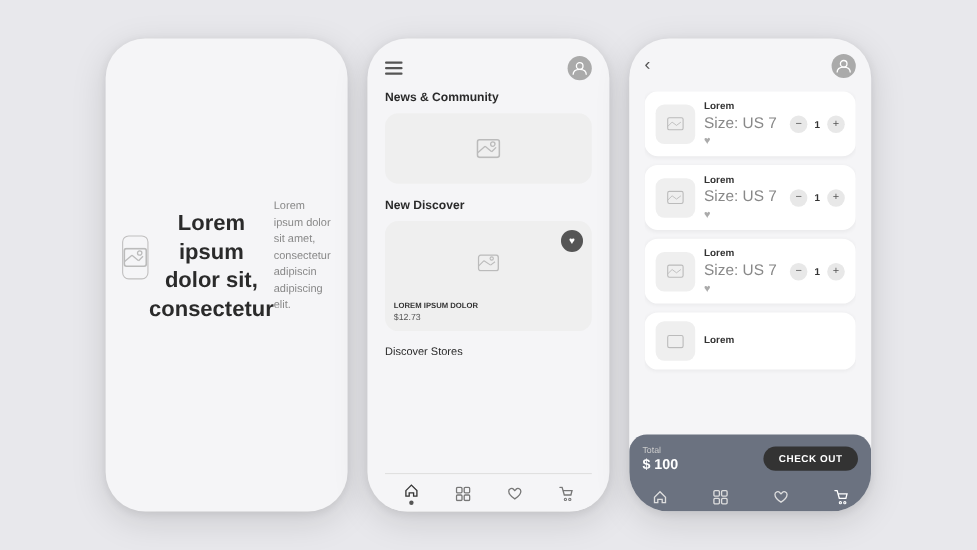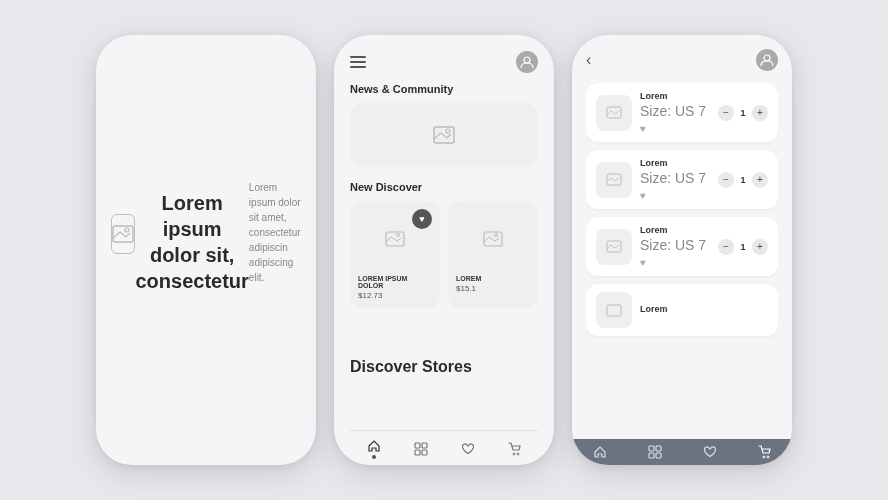--- a/index.html
+++ b/index.html
@@ -186,25 +186,24 @@
       margin-bottom: 2px;
       text-transform: uppercase;
     }
 
     .product-card .prod-price {
       font-size: 8px;
       color: #555;
     }
 
     .phone-2 .discover-title {
-      font-size: 16px;
-      font-weight: 700;
+      font-size: 10px;
+      font-weight: 400;
       color: #2a2a2a;
       margin-bottom: 8px;
-      margin-top: 36px;
     }
 
     .bottom-nav {
       display: flex;
       justify-content: space-around;
       align-items: center;
       padding: 8px 0 6px;
       border-top: 1px solid #e0e0e0;
       background: #f5f5f7;
       margin-top: auto;
@@ -438,33 +437,20 @@
           <rect x="1" y="1" width="18" height="14" rx="2" stroke="#bbb" stroke-width="1.2"></rect>
           <line x1="1" y1="11" x2="6" y2="6" stroke="#bbb" stroke-width="1"></line>
           <line x1="6" y1="6" x2="12" y2="10" stroke="#bbb" stroke-width="1"></line>
           <line x1="12" y1="10" x2="16" y2="7" stroke="#bbb" stroke-width="1"></line>
           <circle cx="13" cy="4" r="1.5" stroke="#bbb" stroke-width="1"></circle>
         </svg>
       </div>
       <div class="prod-name">LOREM IPSUM DOLOR</div>
       <div class="prod-price">$12.73</div>
     </div>
-    <div class="product-card">
-      <div class="prod-img">
-        <svg width="20" height="16" viewBox="0 0 20 16" fill="none">
-          <rect x="1" y="1" width="18" height="14" rx="2" stroke="#bbb" stroke-width="1.2"></rect>
-          <line x1="1" y1="11" x2="6" y2="6" stroke="#bbb" stroke-width="1"></line>
-          <line x1="6" y1="6" x2="12" y2="10" stroke="#bbb" stroke-width="1"></line>
-          <line x1="12" y1="10" x2="16" y2="7" stroke="#bbb" stroke-width="1"></line>
-          <circle cx="13" cy="4" r="1.5" stroke="#bbb" stroke-width="1"></circle>
-        </svg>
-      </div>
-      <div class="prod-name">LOREM</div>
-      <div class="prod-price">$15.1</div>
-    </div>
   </div>
 
   <div class="discover-title">Discover Stores</div>
 
   <div style="flex:1"></div>
 
   <div class="bottom-nav">
     <div class="nav-icon active">
       <svg width="14" height="14" viewBox="0 0 14 14" fill="none">
         <path d="M2 7L7 2L12 7V12H9V9H5V12H2V7Z" stroke="#333" stroke-width="1.2" fill="none"></path>
@@ -576,20 +562,27 @@
           <rect x="1" y="1" width="14" height="11" rx="1.5" stroke="#bbb" stroke-width="1"></rect>
         </svg>
       </div>
       <div class="item-info">
         <div class="item-name">Lorem</div>
       </div>
     </div>
 
   </div>
 
+  <div class="checkout-bar">
+    <div>
+      <div class="total-label">Total</div>
+      <div class="total-amount">$ 100</div>
+    </div>
+    <button class="checkout-btn">CHECK OUT</button>
+  </div>
 
   <div class="bottom-nav-3">
     <div class="nav-icon">
       <svg width="14" height="14" viewBox="0 0 14 14" fill="none">
         <path d="M2 7L7 2L12 7V12H9V9H5V12H2V7Z" stroke="#ddd" stroke-width="1.2" fill="none"></path>
       </svg>
     </div>
     <div class="nav-icon">
       <svg width="14" height="14" viewBox="0 0 14 14" fill="none">
         <rect x="1" y="1" width="5" height="5" rx="1" stroke="#ddd" stroke-width="1.2"></rect>

